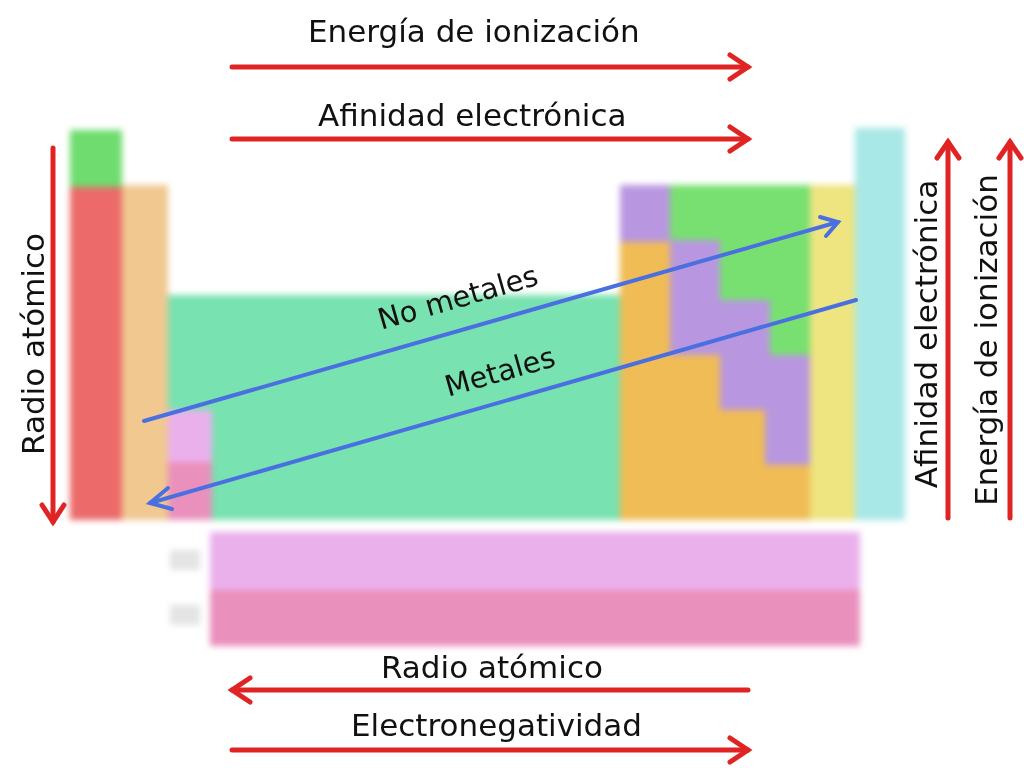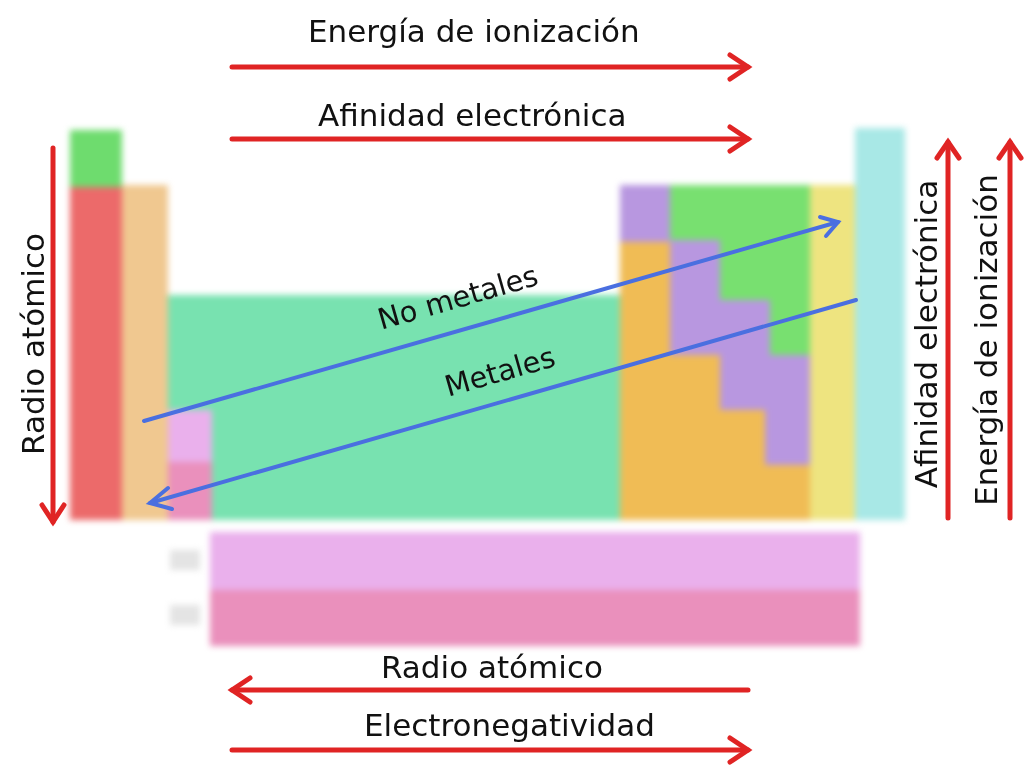--- a/index.html
+++ b/index.html
@@ -79,20 +79,20 @@
   </g>
   <g stroke="#4a6fe0" stroke-width="4" fill="none" stroke-linecap="round">
     <line x1="856" y1="300" x2="150" y2="503"></line>
     <polyline points="168,488 150,503 172,509"></polyline>
   </g>
 </svg>
 
 <div class="txt" style="left:308px;top:16px;">Energía de ionización</div>
 <div class="txt" style="left:318px;top:100px;">Afinidad electrónica</div>
 <div class="txt" style="left:381px;top:652px;">Radio atómico</div>
-<div class="txt" style="left:364px;top:710px;">Electronegatividad</div>
+<div class="txt" style="left:351px;top:710px;">Electronegatividad</div>
 
 <div class="txt" style="left:33px;top:344px;transform:translate(-50%,-50%) rotate(-90deg);left:33px;">Radio atómico</div>
 <div class="txt" style="left:926px;top:334px;transform:translate(-50%,-50%) rotate(-90deg);">Afinidad electrónica</div>
 <div class="txt" style="left:986px;top:340px;transform:translate(-50%,-50%) rotate(-90deg);">Energía de ionización</div>
 
 <div class="txt" style="left:458px;top:298px;transform:translate(-50%,-50%) rotate(-16deg);font-size:29px;">No metales</div>
 <div class="txt" style="left:500px;top:372px;transform:translate(-50%,-50%) rotate(-16deg);font-size:29px;">Metales</div>
 
 </body></html>

